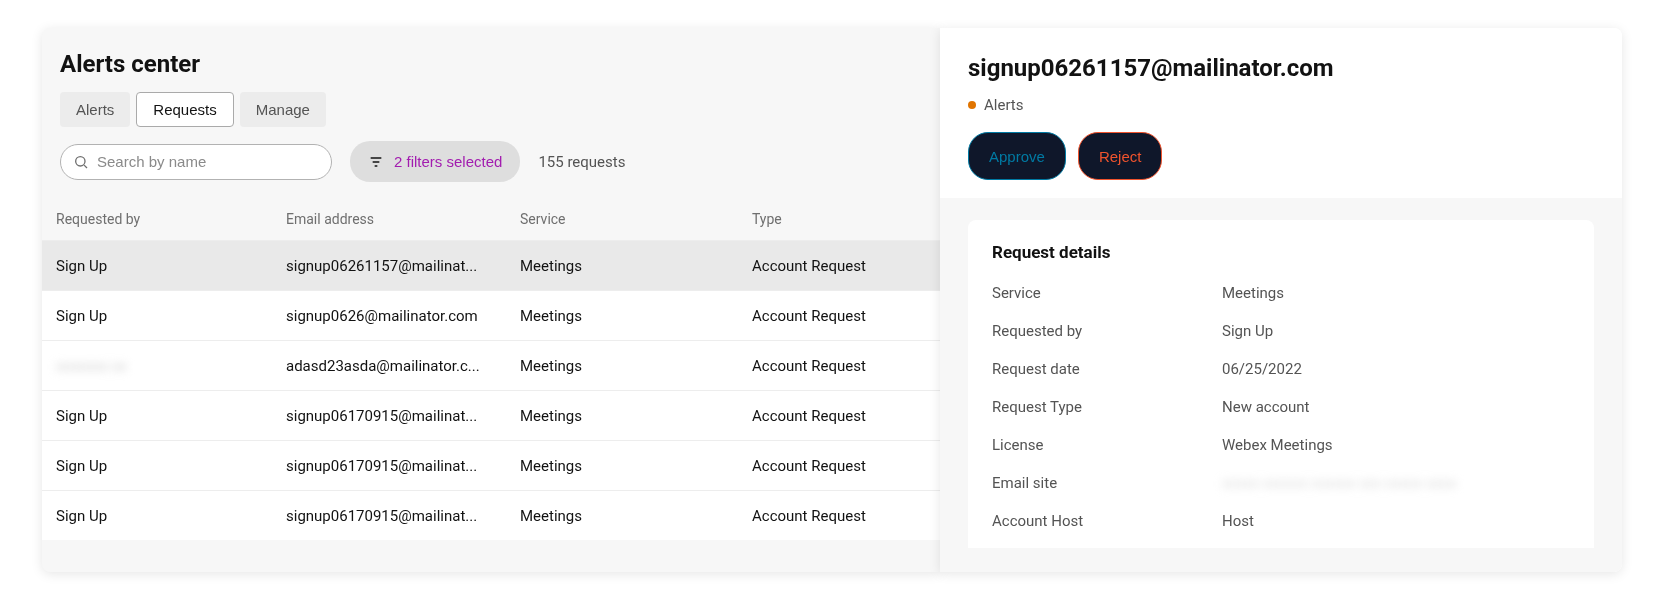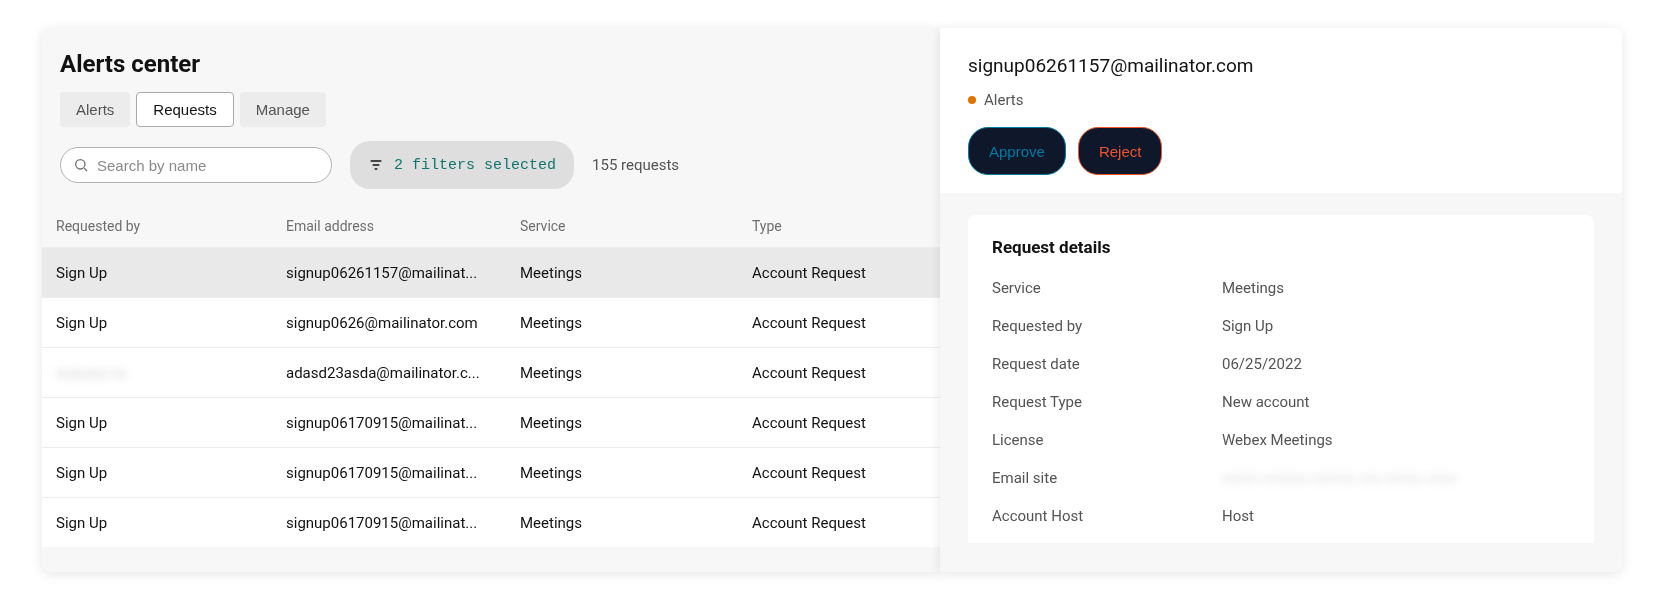--- a/index.html
+++ b/index.html
@@ -88,26 +88,25 @@
     color: #333;
   }
   .search-input::placeholder { color: #8a8a8a; }
   .filter-btn {
     display: flex;
     align-items: center;
     gap: 10px;
     background: #dedede;
     border: none;
     border-radius: 20px;
-    height: 48px;
+    height: 41px;
     padding: 0 18px;
     font-size: 15px;
-    color: #0f766e;
+    color: #a21caf;
     cursor: pointer;
-    font-family: Liberation Mono, monospace;
   }
   .req-count {
     font-size: 15px;
     color: #545454;
   }
   .table-head, .table-row {
     display: grid;
     grid-template-columns: 230px 234px 232px 1fr;
     align-items: center;
     padding: 0 14px;
@@ -139,22 +138,22 @@
   .blurred {
     filter: blur(4px);
     color: #cfcfcf;
   }
   
   .detail-header {
     padding: 26px 28px 18px 28px;
     background: #fff;
   }
   .detail-title {
-    font-size: 19px;
-    font-weight: 400;
+    font-size: 24px;
+    font-weight: 700;
     color: #121212;
   }
   .status-line {
     display: flex;
     align-items: center;
     gap: 8px;
     margin-top: 14px;
     color: #545454;
     font-size: 15px;
   }

